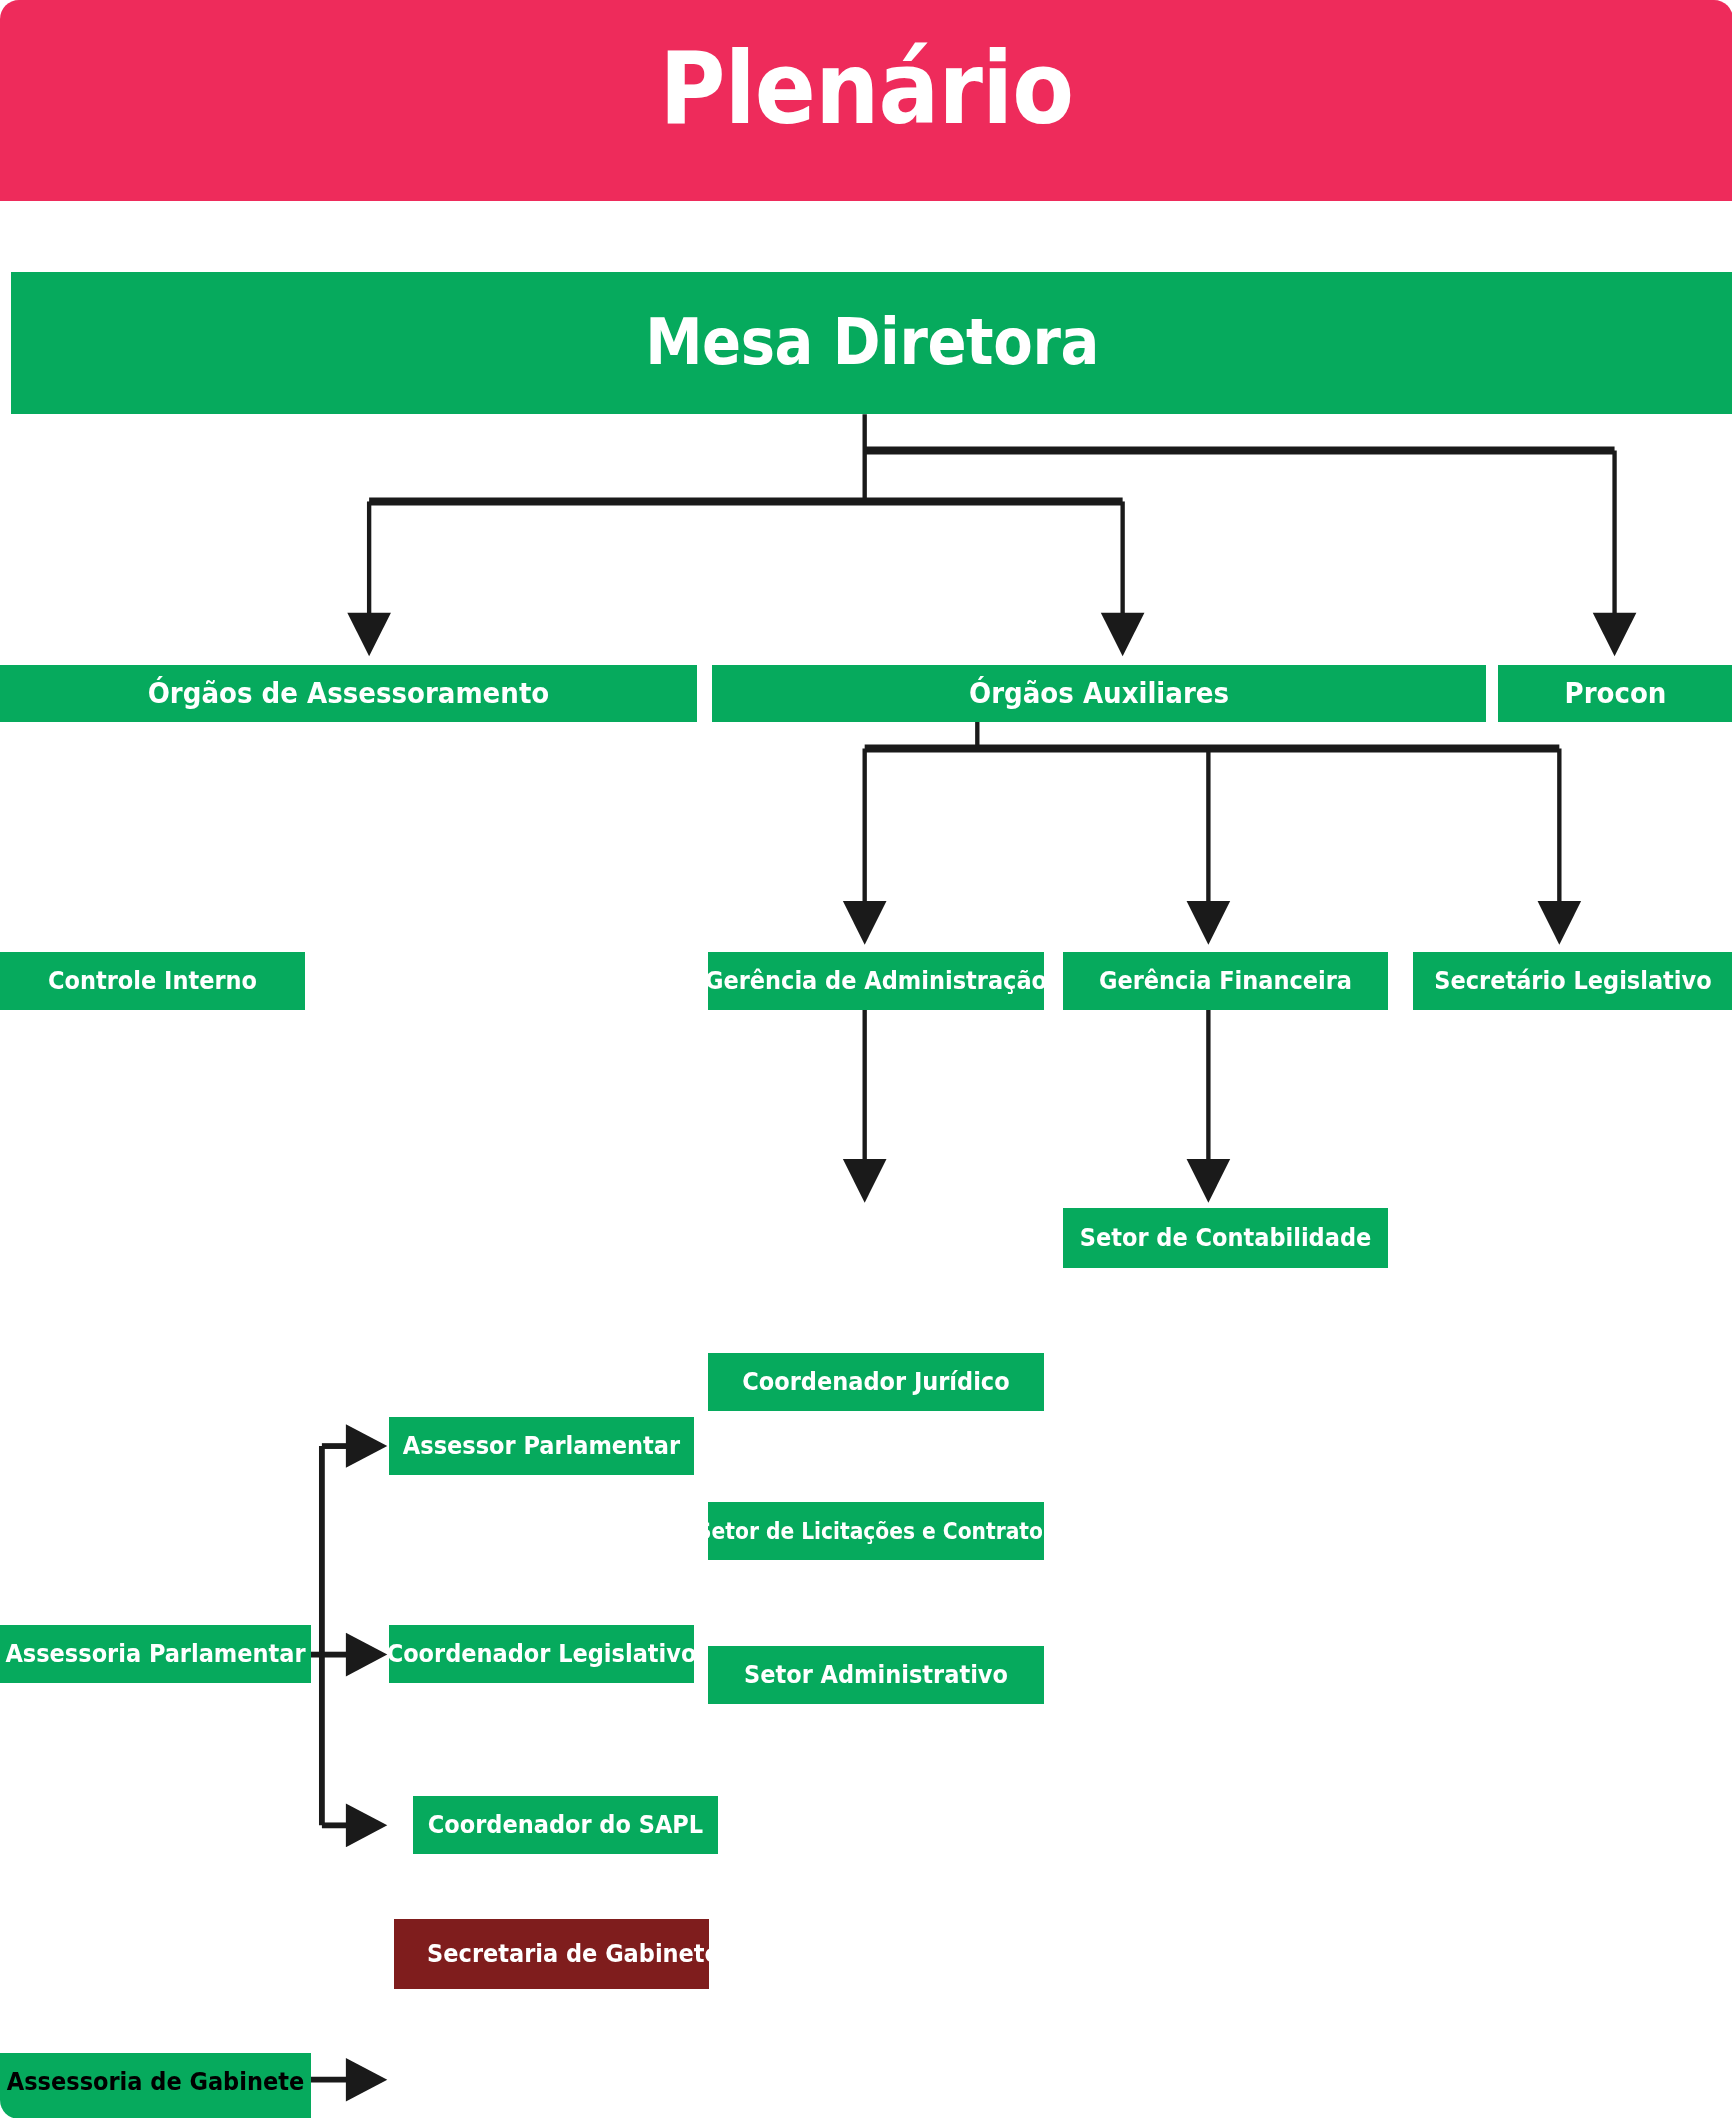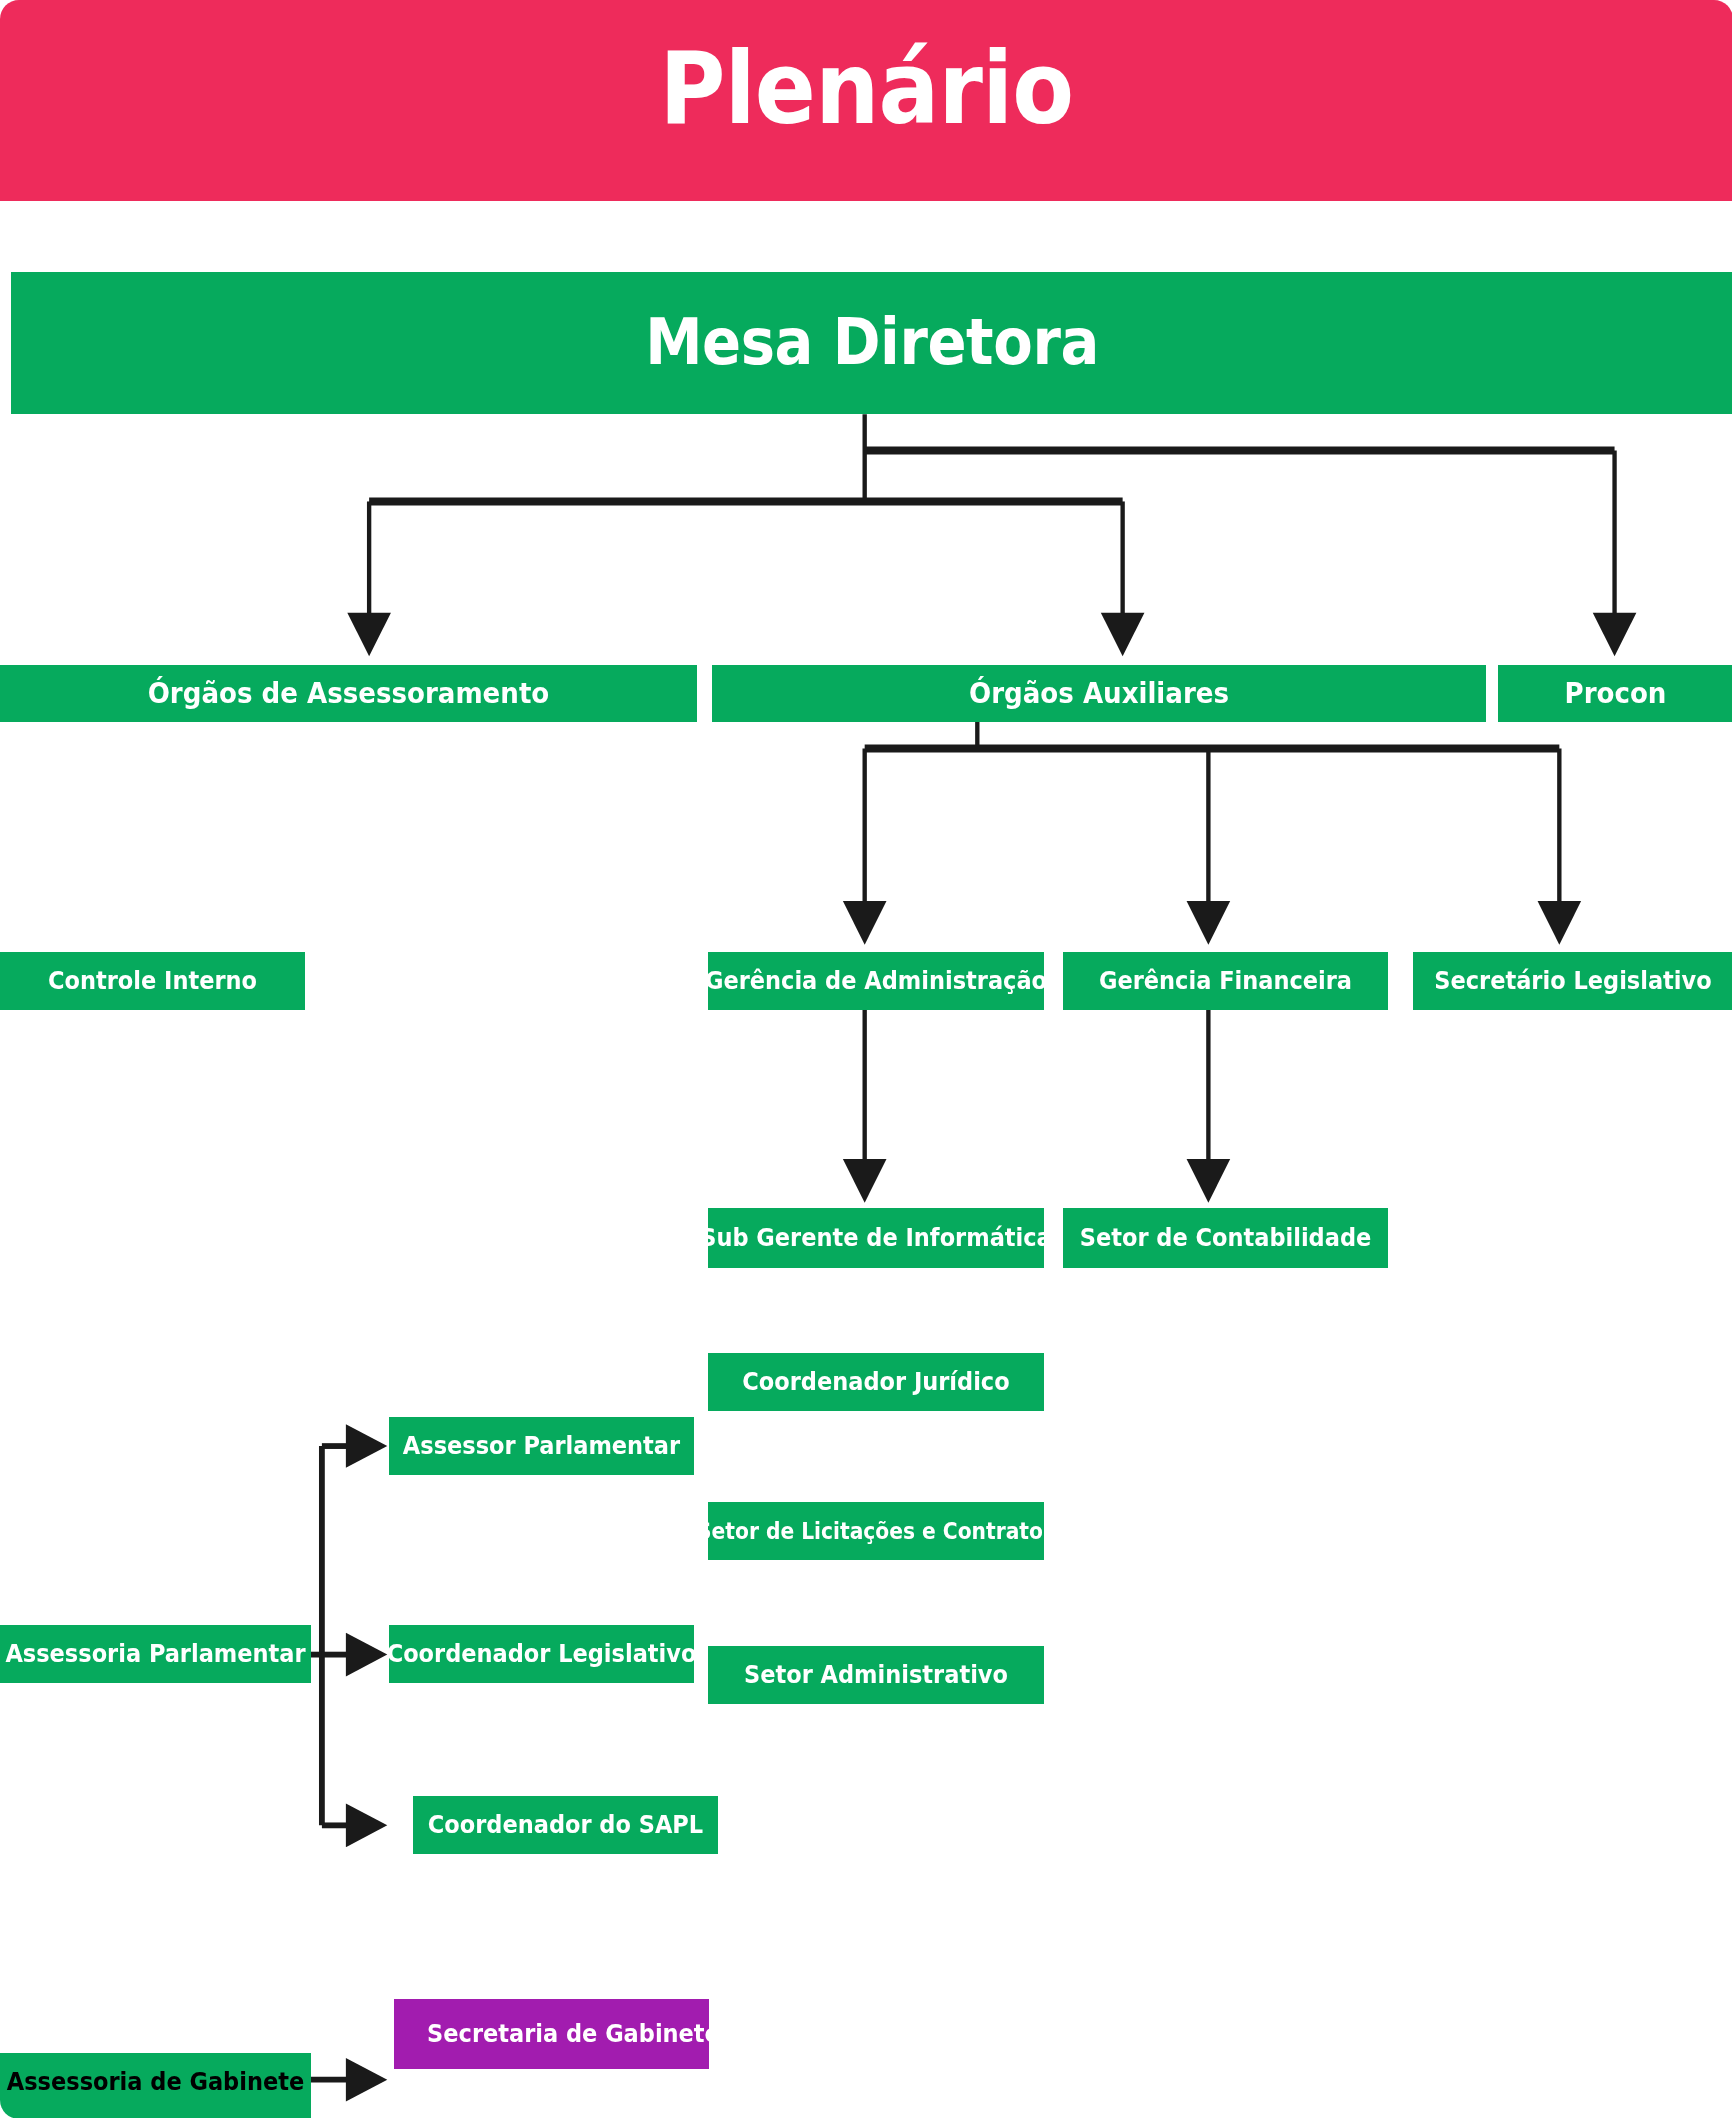--- a/index.html
+++ b/index.html
@@ -156,23 +156,20 @@
   </div>
 
   <div class="node lvl3" style="left: 1063px; top: 952px; width: 325px; height: 58px; background: rgb(6, 170, 93); color: rgb(255, 255, 255);">
     <span>Gerência Financeira</span>
   </div>
 
   <div class="node lvl3" style="left: 1413px; top: 952px; width: 320px; height: 58px; background: rgb(6, 170, 93); color: rgb(255, 255, 255);">
     <span>Secretário Legislativo</span>
   </div>
 
-  <div class="node lvl4" style="left: 708px; top: 1208px; width: 336px; height: 60px; background: rgb(6, 170, 93); color: rgb(255, 255, 255);">
-    <span>Sub Gerente de Informática</span>
-  </div>
 
   <div class="node lvl4" style="left: 1063px; top: 1208px; width: 325px; height: 60px; background: rgb(6, 170, 93); color: rgb(255, 255, 255);">
     <span>Setor de Contabilidade</span>
   </div>
 
   <div class="node lvl5" style="left: 708px; top: 1353px; width: 336px; height: 58px; background: rgb(6, 170, 93); color: rgb(255, 255, 255);">
     <span>Coordenador Jurídico</span>
   </div>
 
   <div class="node lvl5" style="left: 708px; top: 1502px; width: 336px; height: 58px; background: rgb(6, 170, 93); color: rgb(255, 255, 255);">
@@ -196,18 +193,18 @@
   </div>
 
   <div class="node lvl5" style="left: 0px; top: 1625px; width: 311px; height: 58px; background: rgb(6, 170, 93); color: rgb(255, 255, 255);">
     <span>Assessoria Parlamentar</span>
   </div>
 
   <div class="node lvl5" style="left: 0px; top: 2053px; width: 311px; height: 65px; background: rgb(6, 170, 93); color: #000000;">
     <span style="transform:translateY(-4.4px);">Assessoria de Gabinete</span>
   </div>
 
-  <div class="node lvl5" style="left: 394px; top: 1999px; width: 315px; height: 70px; background: #a21caf; color: rgb(255, 255, 255); padding-left: 44px;">
+  <div class="node lvl5" style="left: 394px; top: 1919px; width: 315px; height: 70px; background: #7f1d1d; color: rgb(255, 255, 255); padding-left: 44px;">
     <span>Secretaria de Gabinete</span>
   </div>
 
 </div>
 
 
 </body></html>

